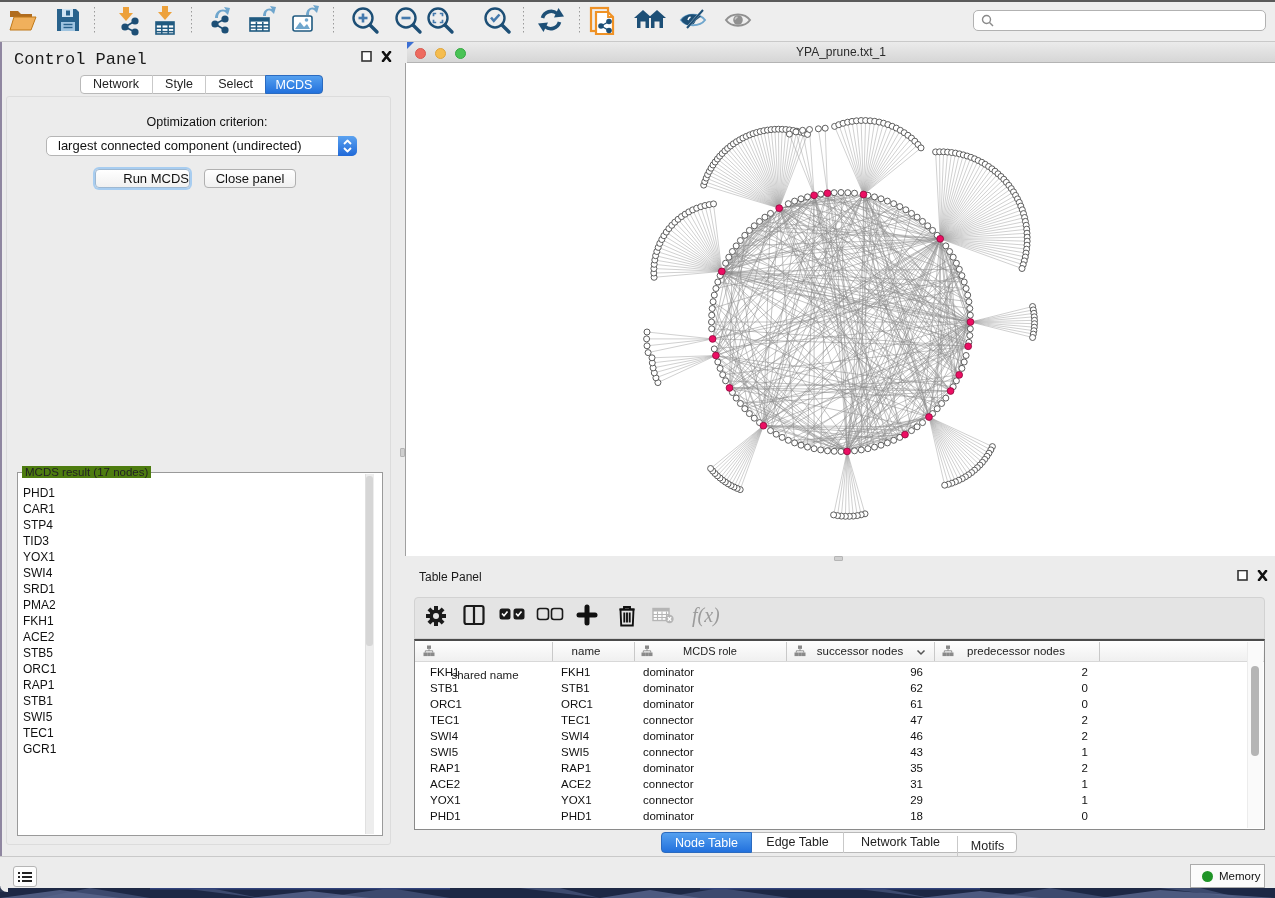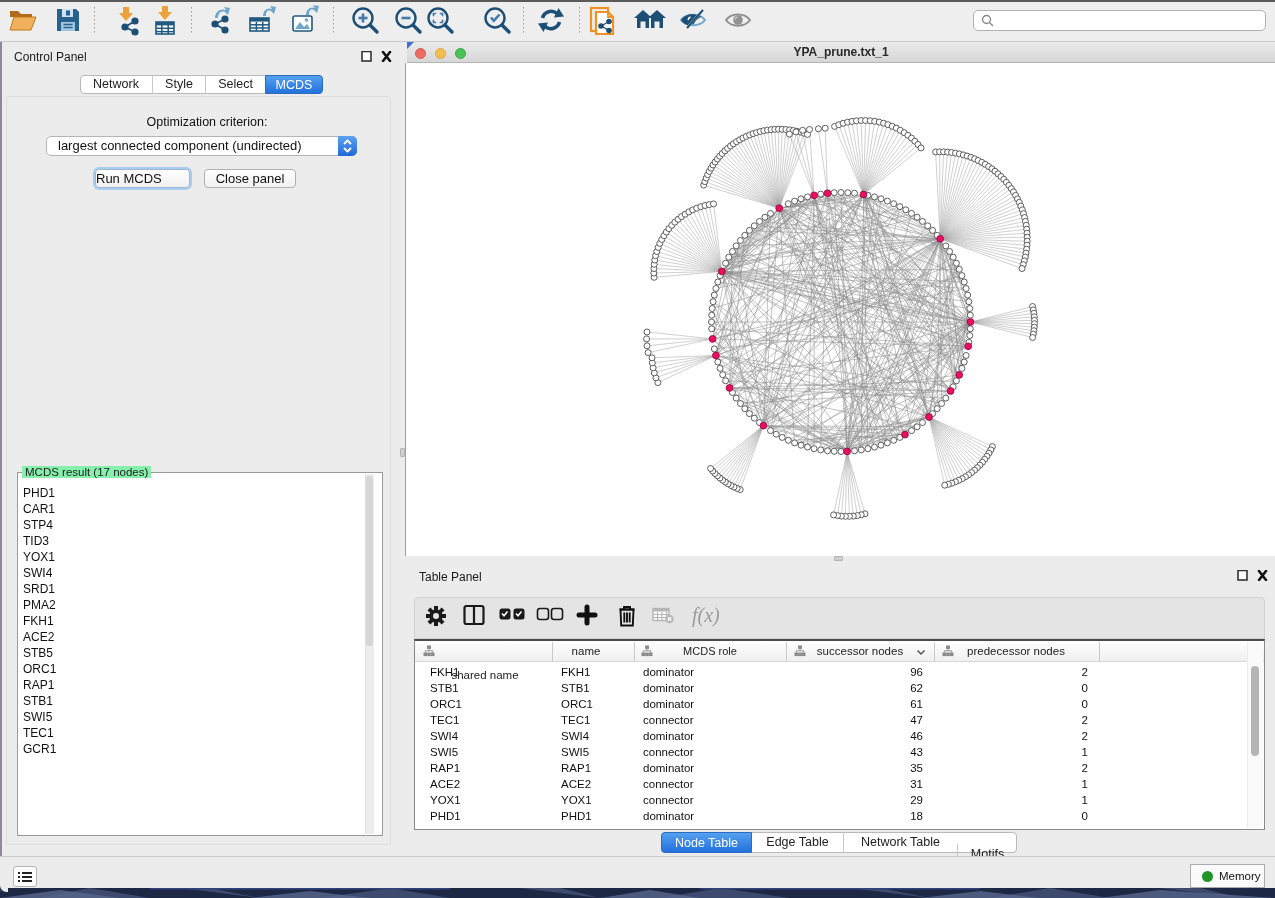--- a/index.html
+++ b/index.html
@@ -159,21 +159,21 @@
 </g>
 </svg>
 
 <div class="abs" style="left:973px;top:10px;width:293px;height:21px;background:#ffffff;border:1px solid #b2b2b2;border-radius:5px;"></div>
 <svg class="abs" style="left:981px;top:14px" width="14" height="14" viewBox="0 0 14 14">
  <circle cx="5.5" cy="5.5" r="4" fill="none" stroke="#8a8a8a" stroke-width="1.4"></circle>
  <line x1="8.5" y1="8.5" x2="12" y2="12" stroke="#8a8a8a" stroke-width="1.4"></line>
 </svg>
 
 <div class="abs" style="left:0;top:42px;width:398px;height:814px;background:#ececec;border-left:2px solid #8f86a0;"></div>
-<div class="abs" style="left:14px;top:50px;font-size:12px;color:#1a1a1a;">Control Panel</div>
+<div class="abs" style="left:14px;top:50px;font-size:17px;color:#1a1a1a;font-family:Liberation Mono, monospace;">Control Panel</div>
 <svg class="abs" style="left:361px;top:51px" width="32" height="11" viewBox="0 0 32 11">
  <rect x="1" y="0.5" width="9" height="9.5" fill="#fdfdfd" stroke="#333" stroke-width="1.6"></rect>
  <path d="M22 1 L29 10 M29 1 L22 10" stroke="#111" stroke-width="2.6" stroke-linecap="round"></path>
 </svg>
 
 <div class="abs" style="left:80px;top:75px;width:243px;height:19px;background:#ffffff;border:1px solid #b9b9b9;border-radius:4px;"></div>
 <div class="abs" style="left:80px;top:75px;width:185px;height:19px;font-size:12.5px;color:#222;">
  <span style="position:absolute;left:0;top:0;width:72px;text-align:center;line-height:19px;">Network</span>
  <span style="position:absolute;left:72px;top:0;width:53px;text-align:center;line-height:19px;border-left:1px solid #c9c9c9;">Style</span>
  <span style="position:absolute;left:125px;top:0;width:60px;text-align:center;line-height:19px;border-left:1px solid #c9c9c9;">Select</span>
@@ -183,37 +183,37 @@
 <div class="abs" style="left:0px;top:115px;width:398px;text-align:center;font-size:12.5px;color:#111;margin-left:8px;">Optimization criterion:</div>
 
 <div class="abs" style="left:46px;top:136px;width:311px;height:20px;background:#ffffff;border:1px solid #b5b5b5;border-radius:5px;"></div>
 <div class="abs" style="left:58px;top:136px;font-size:13px;color:#111;line-height:20px;">largest connected component (undirected)</div>
 <div class="abs" style="left:338px;top:136px;width:19px;height:20px;background:linear-gradient(#5ba2f0,#2069d8);border-radius:0 5px 5px 0;"></div>
 <svg class="abs" style="left:342px;top:139px" width="11" height="14" viewBox="0 0 11 14">
  <path d="M2,5 L5.5,1.5 L9,5" fill="none" stroke="#fff" stroke-width="1.8" stroke-linejoin="round"></path>
  <path d="M2,9 L5.5,12.5 L9,9" fill="none" stroke="#fff" stroke-width="1.8" stroke-linejoin="round"></path>
 </svg>
 
-<div class="abs" style="left:95px;top:169px;width:95px;height:19px;background:linear-gradient(#ffffff,#f0f0f0);border:1px solid #9db8d2;border-radius:4px;box-shadow:0 0 0 2px #a8cdf0;font-size:13px;color:#111;text-align:left;line-height:18px;">Run MCDS</div>
+<div class="abs" style="left:95px;top:169px;width:95px;height:19px;background:linear-gradient(#ffffff,#f0f0f0);border:1px solid #9db8d2;border-radius:4px;box-shadow:0 0 0 2px #a8cdf0;font-size:13px;color:#111;text-align:right;line-height:18px;">Run MCDS</div>
 <div class="abs" style="left:204px;top:169px;width:92px;height:19px;background:linear-gradient(#ffffff,#f0f0f0);border:1px solid #b0b0b0;border-radius:4px;font-size:13px;color:#111;text-align:center;line-height:18px;">Close panel</div>
 
 <div class="abs" style="left:17px;top:472px;width:366px;height:364px;background:#ffffff;border:1px solid #9a9a9a;"></div>
-<div class="abs" style="left:22px;top:466px;background:#86efac;padding:0 3px;font-size:11.5px;color:#222;">MCDS result (17 nodes)</div>
+<div class="abs" style="left:22px;top:466px;background:#4d7c0f;padding:0 3px;font-size:11.5px;color:#222;">MCDS result (17 nodes)</div>
 <div class="abs" style="left:365px;top:474px;width:9px;height:360px;background:#ededed;border-left:1px solid #e0e0e0;"></div>
 <div class="abs" style="left:366px;top:476px;width:7px;height:170px;background:#d6d6d6;border-radius:3px;"></div>
 <div class="abs" style="left:23px;top:485px;font-size:12px;line-height:16px;color:#111;">PHD1<br>CAR1<br>STP4<br>TID3<br>YOX1<br>SWI4<br>SRD1<br>PMA2<br>FKH1<br>ACE2<br>STB5<br>ORC1<br>RAP1<br>STB1<br>SWI5<br>TEC1<br>GCR1</div>
 
 <div class="abs" style="left:398px;top:42px;width:10px;height:814px;background:#ececec;"></div>
 <div class="abs" style="left:400px;top:448px;width:5px;height:9px;background:#cfcfcf;border:1px solid #b5b5b5;border-radius:1px;"></div>
 <div class="abs" style="left:407px;top:42px;width:868px;height:21px;background:linear-gradient(#ebebeb,#d6d6d6);border-bottom:1px solid #b4b4b4;"></div>
 <div class="abs" style="left:407px;top:42px;width:0;height:0;border-left:7px solid #3b6fd4;border-bottom:7px solid transparent;"></div>
 <div class="abs" style="left:415px;top:48px;width:11px;height:11px;border-radius:50%;background:#ee6b60;border:0.5px solid #d85a50;"></div>
 <div class="abs" style="left:435px;top:48px;width:11px;height:11px;border-radius:50%;background:#f5bd4f;border:0.5px solid #dfa53c;"></div>
 <div class="abs" style="left:455px;top:48px;width:11px;height:11px;border-radius:50%;background:#49c355;border:0.5px solid #35a843;"></div>
-<div class="abs" style="left:407px;top:42px;width:868px;height:21px;text-align:center;font-size:12px;line-height:21px;color:#2a2a2a;font-weight:bold;">YPA_prune.txt_1</div>
+<div class="abs" style="left:407px;top:42px;width:868px;height:21px;text-align:center;font-size:12px;line-height:21px;color:#2a2a2a;">YPA_prune.txt_1</div>
 <div class="abs" style="left:405px;top:63px;width:870px;height:493px;background:#ffffff;border-left:1px solid #a0a0a0;"></div>
 <svg width="869" height="493" viewBox="406 63 869 493" style="position:absolute;left:406px;top:63px">
     <path d="M779.2 208.2L945.8 245.9M779.2 208.2L968.9 301.7M779.2 208.2L794.6 442.9M779.2 208.2L717.8 282.0M779.2 208.2L728.8 257.2M779.2 208.2L899.8 437.4M779.2 208.2L961.9 275.6M779.2 208.2L861.3 449.9M779.2 208.2L720.1 275.6M779.2 208.2L932.6 413.6M779.2 208.2L854.5 193.2M779.2 208.2L714.3 295.1M779.2 208.2L968.9 342.3M779.2 208.2L970.3 328.8M779.2 208.2L725.6 263.2M779.2 208.2L881.0 198.8M779.2 208.2L887.4 442.9M779.2 208.2L969.8 335.5M779.2 208.2L874.5 447.1M779.2 208.2L867.9 195.3M814.1 195.3L814.1 448.7M814.1 195.3L861.3 449.9M814.1 195.3L720.1 275.6M814.1 195.3L867.9 448.7M814.1 195.3L968.9 301.7M814.1 195.3L717.8 282.0M814.1 195.3L715.9 288.5M814.1 195.3L881.0 445.2M814.1 195.3L922.5 221.4M814.1 195.3L970.3 328.8M814.1 195.3L893.7 440.3M814.1 195.3L754.3 225.8M814.1 195.3L932.6 230.4M814.1 195.3L770.5 430.6M814.1 195.3L744.8 235.3M814.1 195.3L807.5 447.1M827.5 193.2L964.2 282.0M827.5 193.2L740.4 240.5M827.5 193.2L887.4 442.9M827.5 193.2L744.8 408.7M827.5 193.2L725.6 263.2M827.5 193.2L874.5 447.1M827.5 193.2L720.1 275.6M827.5 193.2L820.7 449.9M827.5 193.2L937.2 408.7M863.5 194.5L770.5 430.6M863.5 194.5L899.8 437.4M863.5 194.5L969.8 335.5M863.5 194.5L714.3 348.9M863.5 194.5L937.2 235.3M863.5 194.5L956.4 380.8M863.5 194.5L861.3 449.9M863.5 194.5L961.9 368.4M863.5 194.5L961.9 275.6M863.5 194.5L927.7 225.8M863.5 194.5L754.3 418.2M863.5 194.5L732.4 251.5M863.5 194.5L867.9 448.7M863.5 194.5L911.5 430.6M863.5 194.5L937.2 408.7M863.5 194.5L953.2 257.2M863.5 194.5L736.2 398.1M863.5 194.5L964.2 362.0M940.2 238.8L834.2 451.3M940.2 238.8L728.8 257.2M940.2 238.8L754.3 225.8M940.2 238.8L922.5 422.6M940.2 238.8L970.3 328.8M940.2 238.8L801.0 198.8M940.2 238.8L722.7 374.7M940.2 238.8L788.3 203.7M940.2 238.8L941.6 403.5M940.2 238.8L715.9 288.5M940.2 238.8L782.2 437.4M940.2 238.8L720.1 368.4M940.2 238.8L881.0 445.2M940.2 238.8L867.9 448.7M940.2 238.8L759.5 422.6M940.2 238.8L841.0 451.5M940.2 238.8L937.2 408.7M940.2 238.8L861.3 449.9M940.2 238.8L961.9 368.4M940.2 238.8L725.6 263.2M940.2 238.8L736.2 245.9M940.2 238.8L953.2 386.8M940.2 238.8L754.3 418.2M940.2 238.8L720.1 275.6M940.2 238.8L736.2 398.1M940.2 238.8L801.0 445.2M940.2 238.8L770.5 430.6M940.2 238.8L964.2 362.0M940.2 238.8L744.8 408.7M940.2 238.8L967.7 295.1M940.2 238.8L712.2 308.5M940.2 238.8L956.4 380.8M940.2 238.8L827.5 450.8M940.2 238.8L749.4 230.4M940.2 238.8L854.5 193.2M940.2 238.8L717.8 362.0M940.2 238.8L759.5 221.4M940.2 238.8L732.4 392.5M940.2 238.8L887.4 201.1M940.2 238.8L968.9 301.7M721.8 271.4L968.9 301.7M721.8 271.4L937.2 408.7M721.8 271.4L801.0 198.8M721.8 271.4L964.2 362.0M721.8 271.4L969.8 308.5M721.8 271.4L887.4 442.9M721.8 271.4L911.5 213.4M721.8 271.4L764.9 217.2M721.8 271.4L968.9 342.3M721.8 271.4L749.4 413.6M721.8 271.4L970.3 328.8M721.8 271.4L959.3 269.3M721.8 271.4L770.5 430.6M721.8 271.4L966.1 288.5M721.8 271.4L874.5 196.9M721.8 271.4L788.3 203.7M721.8 271.4L807.5 196.9M721.8 271.4L788.3 440.3M721.8 271.4L941.6 403.5M721.8 271.4L854.5 450.8M721.8 271.4L820.7 194.1M721.8 271.4L899.8 206.6M721.8 271.4L917.1 217.2M721.8 271.4L770.5 213.4M721.8 271.4L899.8 437.4M721.8 271.4L964.2 282.0M970.5 322.0L827.5 450.8M970.5 322.0L874.5 447.1M970.5 322.0L937.2 235.3M970.5 322.0L759.5 221.4M970.5 322.0L759.5 422.6M970.5 322.0L922.5 422.6M970.5 322.0L820.7 449.9M970.5 322.0L794.6 442.9M970.5 322.0L776.2 434.2M970.5 322.0L732.4 392.5M970.5 322.0L717.8 282.0M970.5 322.0L714.3 348.9M970.5 322.0L770.5 430.6M970.5 322.0L881.0 445.2M970.5 322.0L744.8 235.3M970.5 322.0L945.8 398.1M970.5 322.0L807.5 447.1M970.5 322.0L720.1 275.6M970.5 322.0L834.2 192.7M970.5 322.0L725.6 263.2M970.5 322.0L847.8 192.7M970.5 322.0L794.6 201.1M970.5 322.0L749.4 230.4M970.5 322.0L953.2 257.2M970.5 322.0L841.0 451.5M970.5 322.0L711.5 322.0M970.5 322.0L788.3 203.7M970.5 322.0L899.8 437.4M712.6 338.9L740.4 240.5M712.6 338.9L961.9 275.6M712.6 338.9L827.5 450.8M712.6 338.9L728.8 257.2M712.6 338.9L847.8 192.7M712.6 338.9L966.1 288.5M712.6 338.9L788.3 203.7M715.9 355.5L807.5 447.1M715.9 355.5L893.7 203.7M715.9 355.5L956.4 263.2M715.9 355.5L834.2 451.3M715.9 355.5L961.9 275.6M715.9 355.5L953.2 386.8M715.9 355.5L754.3 225.8M715.9 355.5L749.4 230.4M715.9 355.5L941.6 403.5M729.5 387.9L956.4 380.8M729.5 387.9L945.8 398.1M729.5 387.9L932.6 230.4M729.5 387.9L732.4 251.5M729.5 387.9L770.5 213.4M729.5 387.9L744.8 235.3M729.5 387.9L953.2 257.2M729.5 387.9L899.8 206.6M729.5 387.9L794.6 201.1M729.5 387.9L917.1 426.8M763.4 425.7L712.2 308.5M763.4 425.7L847.8 192.7M763.4 425.7L911.5 430.6M763.4 425.7L961.9 275.6M763.4 425.7L770.5 213.4M763.4 425.7L893.7 440.3M763.4 425.7L713.1 301.7M763.4 425.7L720.1 368.4M763.4 425.7L927.7 225.8M763.4 425.7L736.2 245.9M763.4 425.7L899.8 206.6M763.4 425.7L917.1 426.8M763.4 425.7L801.0 198.8M763.4 425.7L959.3 269.3M847.1 451.4L717.8 362.0M847.1 451.4L867.9 195.3M847.1 451.4L714.3 348.9M847.1 451.4L932.6 413.6M847.1 451.4L949.6 251.5M847.1 451.4L711.7 328.8M847.1 451.4L720.1 368.4M847.1 451.4L834.2 192.7M847.1 451.4L881.0 198.8M847.1 451.4L969.8 308.5M847.1 451.4L732.4 392.5M847.1 451.4L874.5 196.9M847.1 451.4L841.0 192.5M847.1 451.4L917.1 426.8M847.1 451.4L937.2 408.7M847.1 451.4L959.3 269.3M847.1 451.4L736.2 398.1M847.1 451.4L713.1 301.7M847.1 451.4L911.5 213.4M847.1 451.4L953.2 386.8M847.1 451.4L899.8 206.6M847.1 451.4L759.5 422.6M847.1 451.4L956.4 263.2M847.1 451.4L964.2 362.0M847.1 451.4L740.4 403.5M847.1 451.4L961.9 275.6M929.0 417.0L732.4 251.5M929.0 417.0L867.9 195.3M929.0 417.0L744.8 235.3M929.0 417.0L874.5 196.9M929.0 417.0L841.0 192.5M929.0 417.0L953.2 257.2M929.0 417.0L847.8 192.7M929.0 417.0L820.7 449.9M929.0 417.0L827.5 450.8M929.0 417.0L711.5 322.0M929.0 417.0L794.6 442.9M929.0 417.0L956.4 263.2M929.0 417.0L801.0 445.2M968.2 346.3L732.4 251.5M968.2 346.3L788.3 440.3M968.2 346.3L754.3 225.8M968.2 346.3L711.7 328.8M968.2 346.3L744.8 408.7M968.2 346.3L722.7 374.7M959.2 374.9L841.0 192.5M959.2 374.9L807.5 196.9M959.2 374.9L807.5 447.1M959.2 374.9L949.6 251.5M959.2 374.9L736.2 245.9M959.2 374.9L740.4 403.5M959.2 374.9L968.9 301.7M950.6 391.0L969.8 308.5M950.6 391.0L725.6 380.8M950.6 391.0L732.4 251.5M950.6 391.0L740.4 403.5M950.6 391.0L794.6 201.1M950.6 391.0L801.0 198.8M950.6 391.0L759.5 221.4M905.0 434.6L713.1 301.7M905.0 434.6L788.3 203.7M905.0 434.6L956.4 380.8M905.0 434.6L794.6 442.9M905.0 434.6L770.5 213.4M905.0 434.6L827.5 450.8M905.0 434.6L841.0 451.5M905.0 434.6L953.2 386.8M905.0 434.6L788.3 440.3M905.0 434.6L956.4 263.2M779.2 208.2L863.5 194.5M779.2 208.2L721.8 271.4M779.2 208.2L715.9 355.5M779.2 208.2L763.4 425.7M779.2 208.2L929.0 417.0M779.2 208.2L959.2 374.9M779.2 208.2L950.6 391.0M814.1 195.3L715.9 355.5M814.1 195.3L905.0 434.6M827.5 193.2L940.2 238.8M827.5 193.2L763.4 425.7M827.5 193.2L847.1 451.4M827.5 193.2L968.2 346.3M827.5 193.2L959.2 374.9M863.5 194.5L712.6 338.9M863.5 194.5L715.9 355.5M863.5 194.5L729.5 387.9M863.5 194.5L763.4 425.7M863.5 194.5L929.0 417.0M863.5 194.5L959.2 374.9M940.2 238.8L970.5 322.0M940.2 238.8L847.1 451.4M721.8 271.4L970.5 322.0M721.8 271.4L968.2 346.3M721.8 271.4L950.6 391.0M970.5 322.0L847.1 451.4M970.5 322.0L905.0 434.6M712.6 338.9L847.1 451.4M712.6 338.9L968.2 346.3M715.9 355.5L929.0 417.0M729.5 387.9L950.6 391.0M763.4 425.7L847.1 451.4M763.4 425.7L968.2 346.3M763.4 425.7L905.0 434.6" stroke="#8d8d8d" stroke-width="0.65" fill="none" opacity="0.8"></path>
     <path d="M779.2 208.2L703.7 185.1M779.2 208.2L704.8 181.6M779.2 208.2L706.2 178.1M779.2 208.2L707.6 174.7M779.2 208.2L709.3 171.4M779.2 208.2L711.1 168.2M779.2 208.2L713.0 165.0M779.2 208.2L715.1 162.0M779.2 208.2L717.4 159.0M779.2 208.2L719.7 156.2M779.2 208.2L722.2 153.5M779.2 208.2L724.9 150.8M779.2 208.2L727.6 148.4M779.2 208.2L730.5 146.0M779.2 208.2L733.4 143.8M779.2 208.2L736.5 141.7M779.2 208.2L739.7 139.8M779.2 208.2L742.9 138.0M779.2 208.2L746.3 136.4M779.2 208.2L749.7 134.9M779.2 208.2L753.1 133.6M779.2 208.2L756.6 132.5M779.2 208.2L760.2 131.5M779.2 208.2L763.8 130.7M779.2 208.2L767.5 130.1M779.2 208.2L771.1 129.6M779.2 208.2L774.8 129.3M779.2 208.2L778.5 129.2M779.2 208.2L782.2 129.3M779.2 208.2L785.9 129.5M779.2 208.2L789.6 129.9M779.2 208.2L793.3 130.5M779.2 208.2L796.9 131.2M779.2 208.2L800.5 132.1M779.2 208.2L804.0 133.2M779.2 208.2L807.5 134.4M814.1 195.3L789.4 134.1M814.1 195.3L795.9 131.9M814.1 195.3L802.6 130.3M814.1 195.3L809.5 129.5M827.5 193.2L818.4 128.8M827.5 193.2L825.2 128.2M863.5 194.5L834.6 126.4M863.5 194.5L838.8 124.7M863.5 194.5L843.1 123.3M863.5 194.5L847.6 122.2M863.5 194.5L852.0 121.4M863.5 194.5L856.5 120.8M863.5 194.5L861.1 120.5M863.5 194.5L865.6 120.5M863.5 194.5L870.2 120.8M863.5 194.5L874.7 121.3M863.5 194.5L879.2 122.1M863.5 194.5L883.6 123.2M863.5 194.5L887.9 124.6M863.5 194.5L892.2 126.3M863.5 194.5L896.3 128.1M863.5 194.5L900.3 130.3M863.5 194.5L904.2 132.7M863.5 194.5L907.9 135.3M863.5 194.5L911.5 138.1M863.5 194.5L914.8 141.2M863.5 194.5L918.0 144.5M863.5 194.5L921.0 147.9M940.2 238.8L935.6 151.9M940.2 238.8L939.6 151.8M940.2 238.8L943.6 151.8M940.2 238.8L947.6 152.1M940.2 238.8L951.6 152.5M940.2 238.8L955.5 153.1M940.2 238.8L959.4 153.9M940.2 238.8L963.3 154.9M940.2 238.8L967.1 156.0M940.2 238.8L970.9 157.3M940.2 238.8L974.6 158.8M940.2 238.8L978.2 160.5M940.2 238.8L981.8 162.3M940.2 238.8L985.2 164.3M940.2 238.8L988.6 166.5M940.2 238.8L991.9 168.8M940.2 238.8L995.0 171.2M940.2 238.8L998.0 173.8M940.2 238.8L1001.0 176.5M940.2 238.8L1003.8 179.3M940.2 238.8L1006.4 182.3M940.2 238.8L1008.9 185.4M940.2 238.8L1011.3 188.6M940.2 238.8L1013.5 191.9M940.2 238.8L1015.6 195.4M940.2 238.8L1017.5 198.9M940.2 238.8L1019.3 202.4M940.2 238.8L1020.8 206.1M940.2 238.8L1022.3 209.8M940.2 238.8L1023.5 213.6M940.2 238.8L1024.6 217.5M940.2 238.8L1025.4 221.4M940.2 238.8L1026.2 225.3M940.2 238.8L1026.7 229.2M940.2 238.8L1027.0 233.2M940.2 238.8L1027.2 237.2M940.2 238.8L1027.2 241.2M940.2 238.8L1027.0 245.2M940.2 238.8L1026.6 249.2M940.2 238.8L1026.0 253.1M940.2 238.8L1025.3 257.0M940.2 238.8L1024.3 260.9M940.2 238.8L1023.2 264.7M940.2 238.8L1022.0 268.5M721.8 271.4L654.1 277.3M721.8 271.4L653.8 273.0M721.8 271.4L653.9 268.6M721.8 271.4L654.2 264.3M721.8 271.4L654.8 260.0M721.8 271.4L655.6 255.7M721.8 271.4L656.8 251.5M721.8 271.4L658.2 247.4M721.8 271.4L659.8 243.4M721.8 271.4L661.8 239.5M721.8 271.4L663.9 235.7M721.8 271.4L666.3 232.1M721.8 271.4L668.9 228.6M721.8 271.4L671.8 225.3M721.8 271.4L674.8 222.2M721.8 271.4L678.1 219.3M721.8 271.4L681.5 216.6M721.8 271.4L685.1 214.2M721.8 271.4L688.8 211.9M721.8 271.4L692.7 209.9M721.8 271.4L696.7 208.2M721.8 271.4L700.8 206.7M721.8 271.4L705.0 205.5M721.8 271.4L709.2 204.6M721.8 271.4L713.5 203.9M970.5 322.0L1032.6 306.5M970.5 322.0L1033.3 309.9M970.5 322.0L1033.9 313.3M970.5 322.0L1034.3 316.8M970.5 322.0L1034.5 320.3M970.5 322.0L1034.5 323.7M970.5 322.0L1034.3 327.2M970.5 322.0L1033.9 330.7M970.5 322.0L1033.3 334.1M970.5 322.0L1032.6 337.5M712.6 338.9L648.1 352.6M712.6 338.9L647.0 345.8M712.6 338.9L646.6 338.9M712.6 338.9L647.0 332.0M715.9 355.5L657.9 382.6M715.9 355.5L655.9 377.8M715.9 355.5L654.3 372.9M715.9 355.5L653.1 367.9M715.9 355.5L652.3 362.9M715.9 355.5L652.0 357.8M763.4 425.7L740.2 489.6M763.4 425.7L737.1 488.4M763.4 425.7L734.0 487.0M763.4 425.7L731.0 485.5M763.4 425.7L728.1 483.8M763.4 425.7L725.3 482.0M763.4 425.7L722.6 480.1M763.4 425.7L720.0 478.0M763.4 425.7L717.4 475.8M763.4 425.7L715.0 473.5M763.4 425.7L712.7 471.0M763.4 425.7L710.6 468.5M847.1 451.4L865.0 513.8M847.1 451.4L861.2 514.8M847.1 451.4L857.3 515.6M847.1 451.4L853.3 516.1M847.1 451.4L849.4 516.3M847.1 451.4L845.4 516.3M847.1 451.4L841.4 516.1M847.1 451.4L837.5 515.6M847.1 451.4L833.6 514.9M929.0 417.0L992.4 446.6M929.0 417.0L990.8 449.9M929.0 417.0L988.9 453.2M929.0 417.0L986.9 456.3M929.0 417.0L984.7 459.4M929.0 417.0L982.4 462.3M929.0 417.0L979.9 465.1M929.0 417.0L977.3 467.7M929.0 417.0L974.5 470.2M929.0 417.0L971.6 472.6M929.0 417.0L968.5 474.8M929.0 417.0L965.4 476.8M929.0 417.0L962.2 478.7M929.0 417.0L958.8 480.3M929.0 417.0L955.4 481.8M929.0 417.0L951.9 483.2M929.0 417.0L948.4 484.3M929.0 417.0L944.7 485.2" stroke="#a8a8a8" stroke-width="0.6" fill="none" opacity="0.9"></path>
     <g fill="#ffffff" stroke="#4d4d4d" stroke-width="0.9">
       <circle cx="711.5" cy="322.0" r="3.0"></circle>
       <circle cx="711.7" cy="315.2" r="3.0"></circle>
       <circle cx="712.2" cy="308.5" r="3.0"></circle>
       <circle cx="713.1" cy="301.7" r="3.0"></circle>
       <circle cx="714.3" cy="295.1" r="3.0"></circle>
@@ -711,21 +711,21 @@
     <span style="position:absolute;left:585px;width:73px;text-align:right;">0</span>
   </div>
 <div class="abs" style="left:1247px;top:642px;width:16px;height:186px;background:#fafafa;border-left:1px solid #ececec;"></div>
 <div class="abs" style="left:1251px;top:666px;width:8px;height:90px;background:#b5b5b5;border-radius:4px;"></div>
 
 <div class="abs" style="left:661px;top:832px;width:356px;height:21px;background:#ffffff;border:1px solid #b9b9b9;border-radius:4px;"></div>
 <div class="abs" style="left:661px;top:832px;width:91px;height:21px;background:linear-gradient(#55a0ef,#2271dd);border:1px solid #2b6bc0;border-radius:4px 0 0 4px;color:#fff;font-size:12.5px;text-align:center;line-height:20px;">Node Table</div>
 <div class="abs" style="left:752px;top:832px;font-size:12.5px;color:#222;">
  <span style="position:absolute;left:0;top:0;width:91px;text-align:center;line-height:21px;">Edge Table</span>
  <span style="position:absolute;left:91px;top:0;width:114px;text-align:center;line-height:21px;border-left:1px solid #c9c9c9;">Network Table</span>
- <span style="position:absolute;left:205px;top:12px;width:60px;text-align:center;line-height:21px;border-left:1px solid #c9c9c9;">Motifs</span>
+ <span style="position:absolute;left:205px;top:4px;width:60px;text-align:center;line-height:21px;border-left:1px solid #c9c9c9;">Motifs</span>
 </div>
 
 <div class="abs" style="left:0;top:856px;width:1275px;height:32px;background:#ececec;border-top:1px solid #c9c9c9;"></div>
 <div class="abs" style="left:13px;top:866px;width:24px;height:21px;background:#fdfdfd;border:1px solid #b5b5b5;border-radius:3px;"></div>
 <svg class="abs" style="left:18px;top:872px" width="14" height="10" viewBox="0 0 14 10">
  <g fill="#222">
       <rect x="0" y="0" width="2" height="2"></rect>
       <rect x="0" y="4" width="2" height="2"></rect>
       <rect x="0" y="8" width="2" height="2"></rect>
       <rect x="4" y="0" width="10" height="2"></rect>

